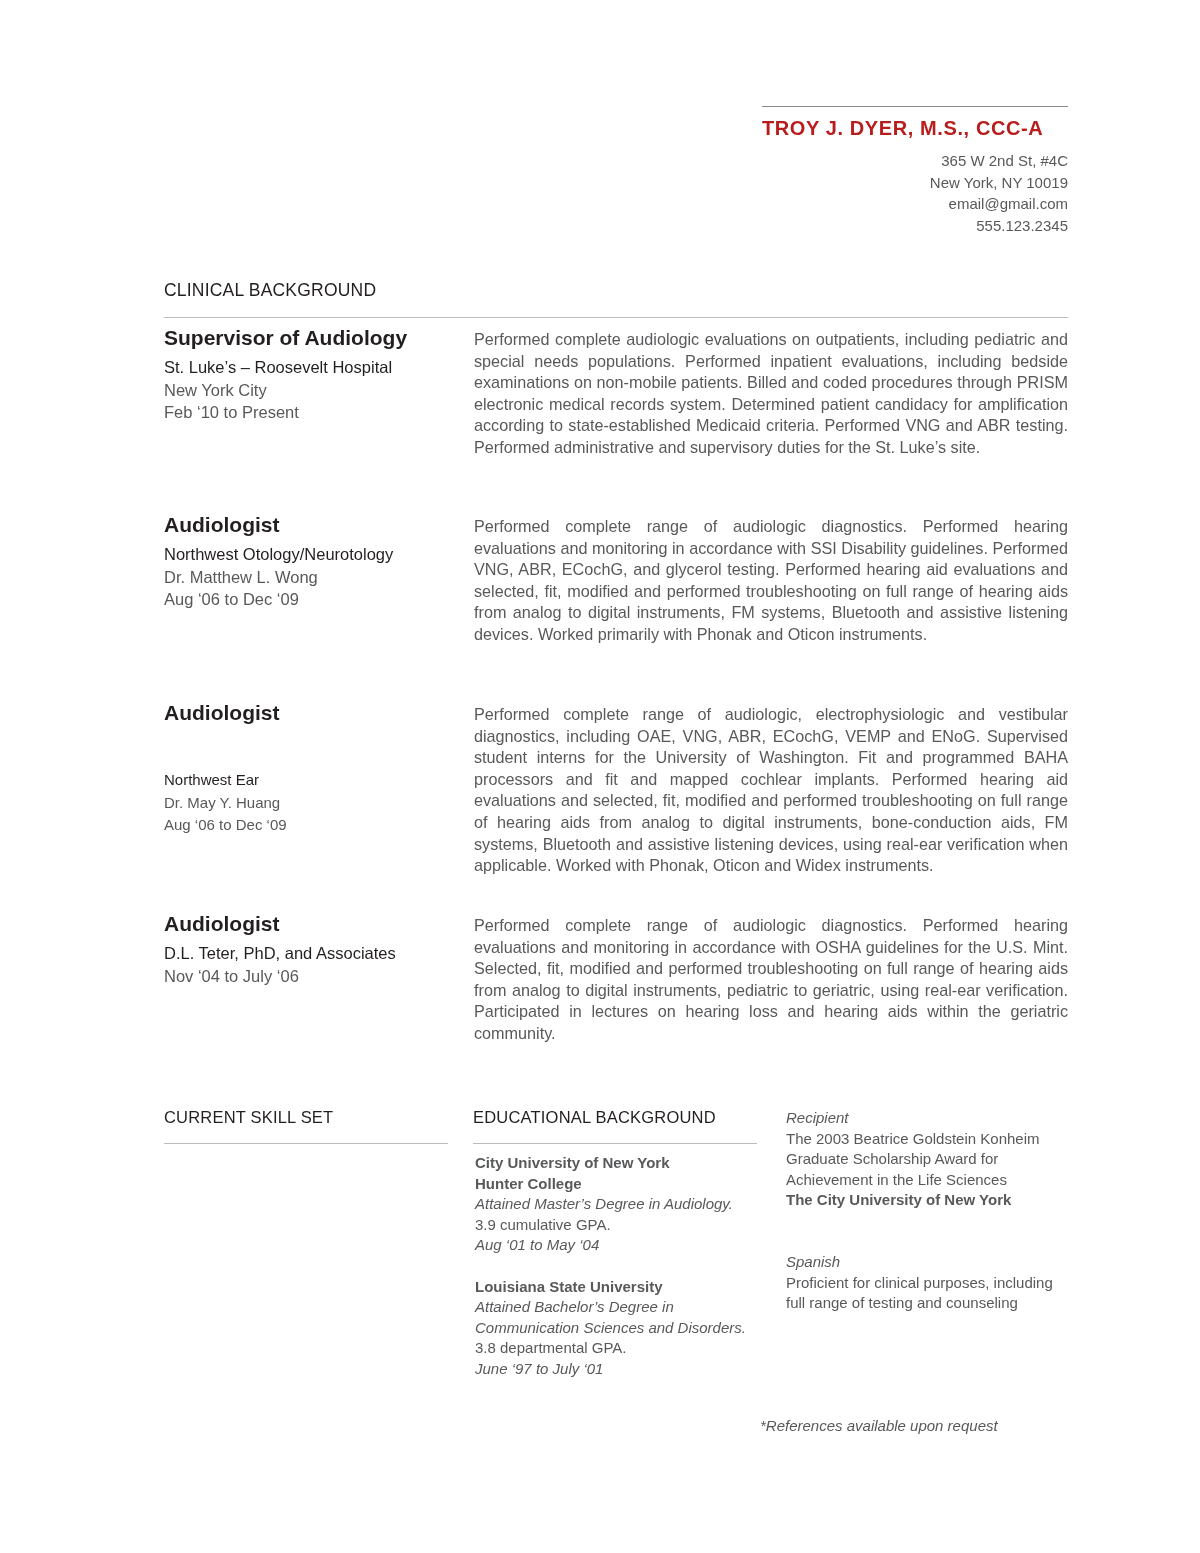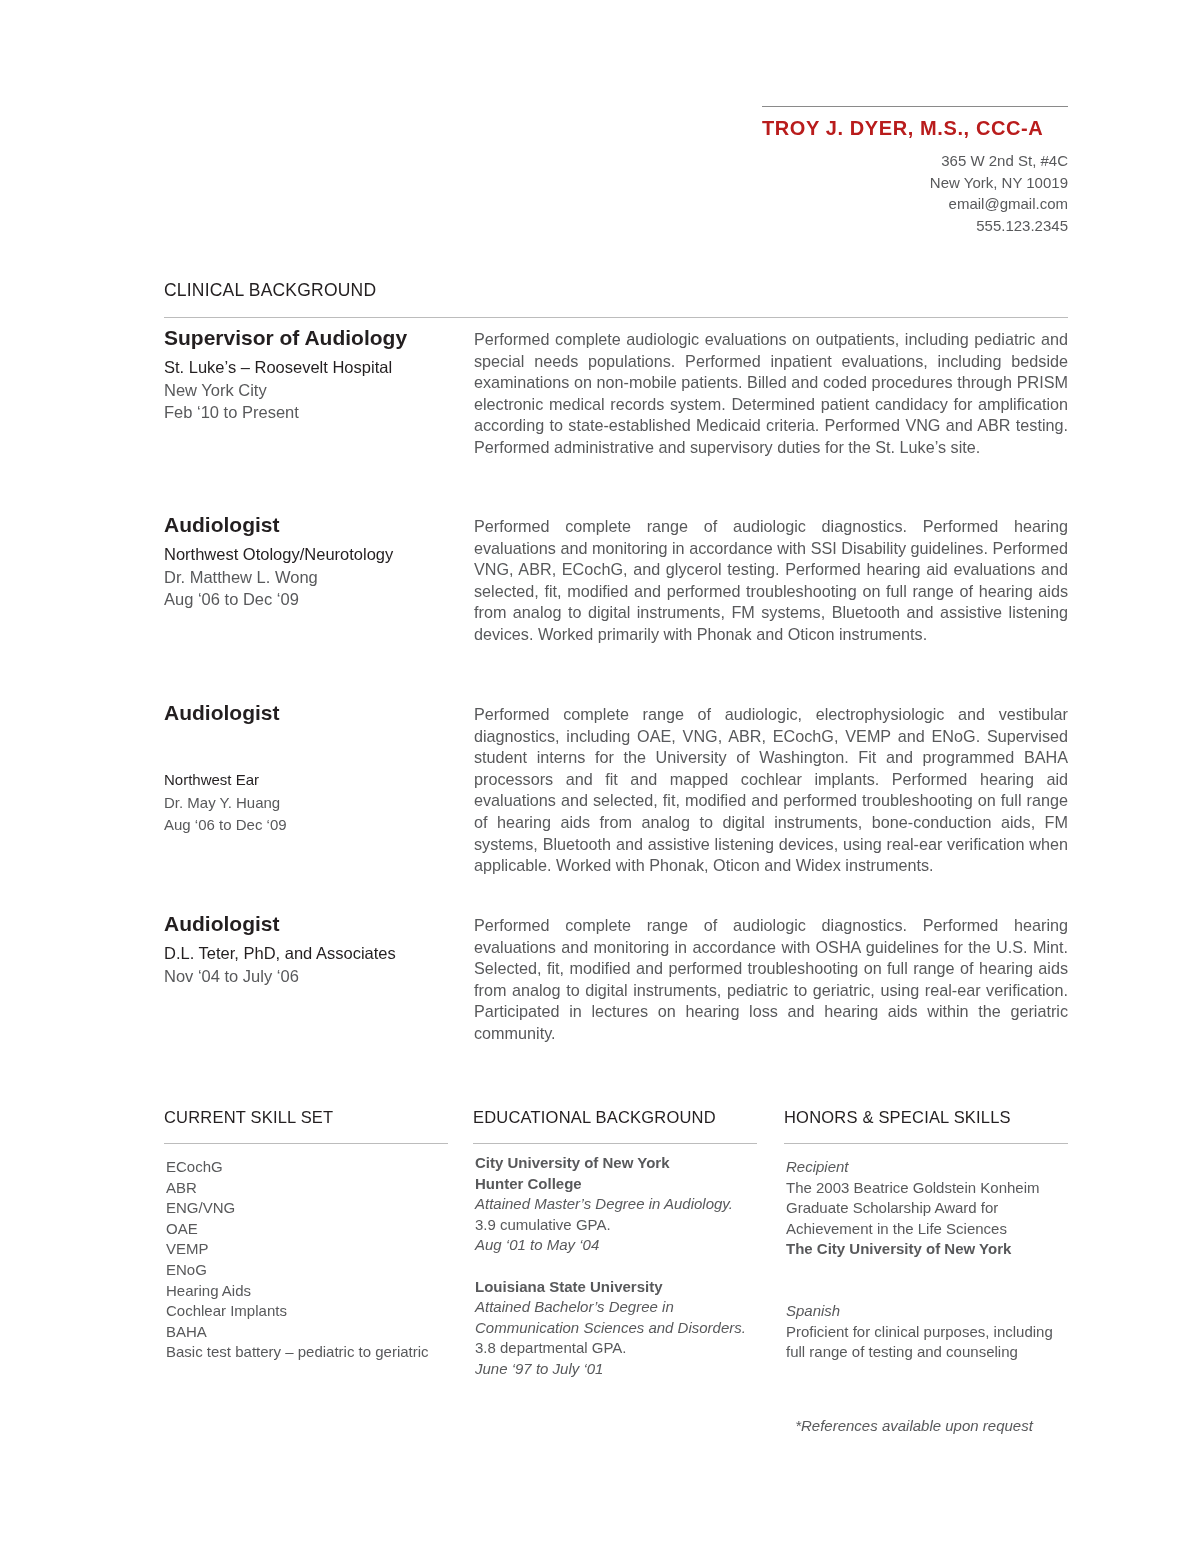--- a/index.html
+++ b/index.html
@@ -41,21 +41,21 @@
       padding-bottom: 16px; border-bottom: 1.5px solid #bcbcbc; margin-bottom: 13px;
       white-space: nowrap;
     }
     .col-body { padding-left: 2px; font-size: 15px; line-height: 20.6px; color: #58595b; white-space: nowrap; }
     .b { font-weight: bold; }
     .i { font-style: italic; }
     .gap { height: 20.6px; }
     .gap2 { height: 41px; }
 
     .footnote {
-      position: absolute; left: 760px; top: 1417px; width: 308px; text-align: center;
+      position: absolute; left: 760px; top: 1417px; width: 308px; text-align: left;
       font-size: 15px; font-style: italic; color: #58595b;
     }
   </style>
 </head>
 <body>
 
 <div class="header">
   <div class="rule"></div>
   <div class="name">TROY J. DYER, M.S., CCC-A</div>
   <div class="contact-line">365 W 2nd St, #4C</div>
@@ -100,53 +100,40 @@
   <div class="job-left">
     <div class="job-title">Audiologist</div>
     <div class="job-org">D.L. Teter, PhD, and Associates</div>
     <div class="job-meta">Nov ‘04 to July ‘06</div>
   </div>
   <div class="job-desc">Performed complete range of audiologic diagnostics. Performed hearing evaluations and monitoring in accordance with OSHA guidelines for the U.S. Mint. Selected, fit, modified and performed troubleshooting on full range of hearing aids from analog to digital instruments, pediatric to geriatric, using real-ear verification. Participated in lectures on hearing loss and hearing aids within the geriatric community.</div>
 </div>
 
 <div class="col" style="left:164px;">
   <div class="col-title">CURRENT SKILL SET</div>
-  <div class="col-body">
-    <div>ECochG</div>
-    <div>ABR</div>
-    <div>ENG/VNG</div>
-    <div>OAE</div>
-    <div>VEMP</div>
-    <div>ENoG</div>
-    <div>Hearing Aids</div>
-    <div>Cochlear Implants</div>
-    <div>BAHA</div>
-    <div>Basic test battery – pediatric to geriatric</div>
-  </div>
 </div>
 
 <div class="col" style="left:473px;">
   <div class="col-title" style="margin-bottom:9px;">EDUCATIONAL BACKGROUND</div>
   <div class="col-body">
     <div class="b">City University of New York</div>
     <div class="b">Hunter College</div>
     <div class="i">Attained Master’s Degree in Audiology.</div>
     <div>3.9 cumulative GPA.</div>
     <div class="i">Aug ‘01  to May ‘04</div>
     <div class="gap"></div>
     <div class="b">Louisiana State University</div>
     <div class="i">Attained Bachelor’s Degree in</div>
     <div class="i">Communication Sciences and Disorders.</div>
     <div>3.8 departmental GPA.</div>
     <div class="i">June ‘97 to July ‘01</div>
   </div>
 </div>
 
 <div class="col" style="left:784px;">
-  <div class="col-title">HONORS &amp; SPECIAL SKILLS</div>
   <div class="col-body">
     <div class="i">Recipient</div>
     <div>The 2003 Beatrice Goldstein Konheim</div>
     <div>Graduate Scholarship Award for</div>
     <div>Achievement in the Life Sciences</div>
     <div class="b">The City University of New York</div>
     <div class="gap2"></div>
     <div class="i">Spanish</div>
     <div>Proficient for clinical purposes, including</div>
     <div>full range of testing and counseling</div>

